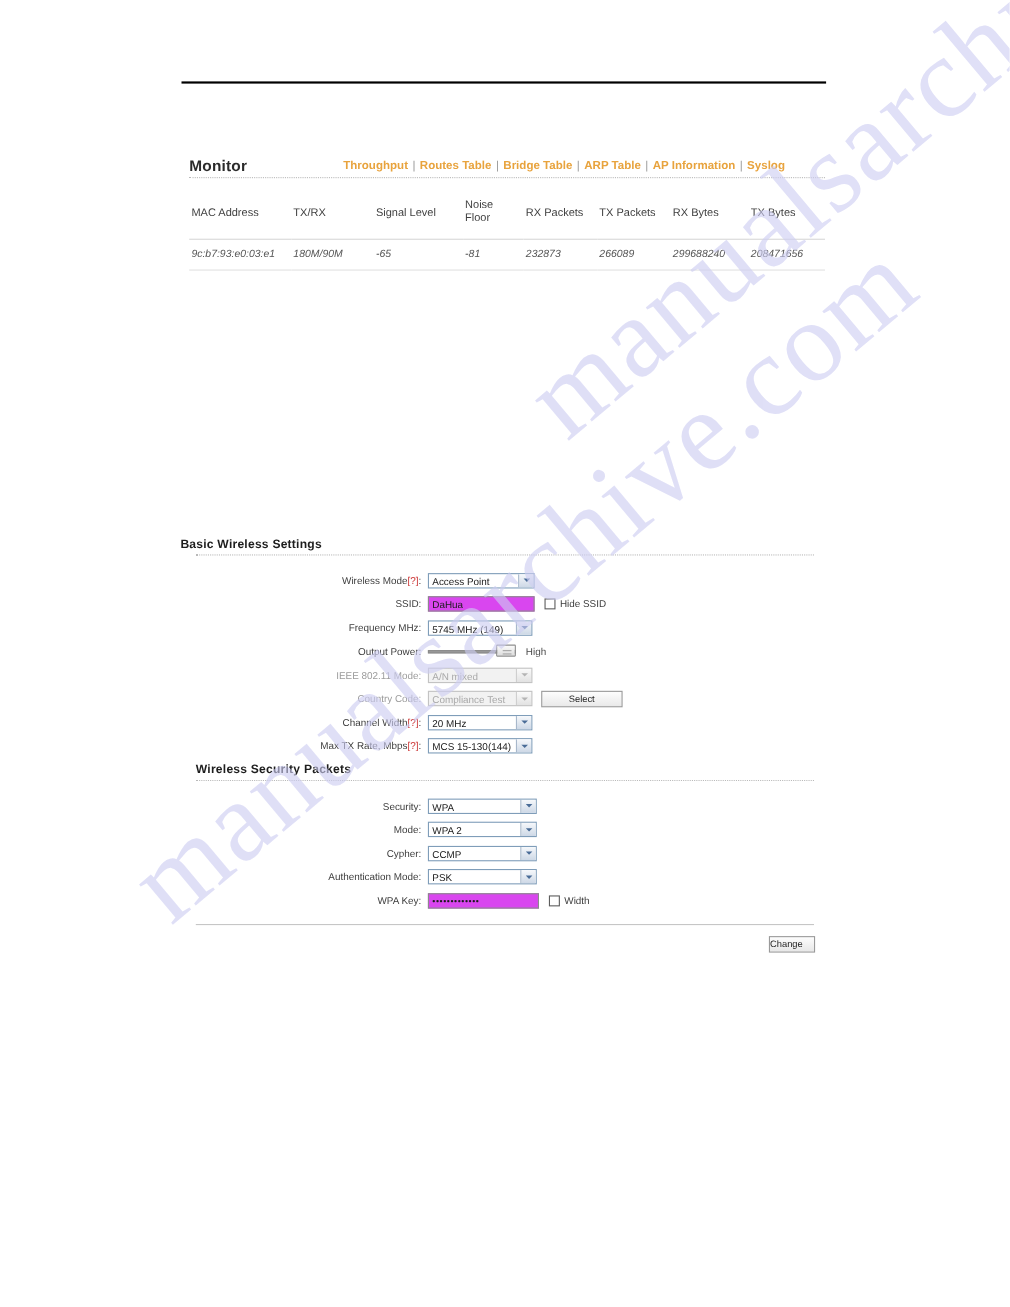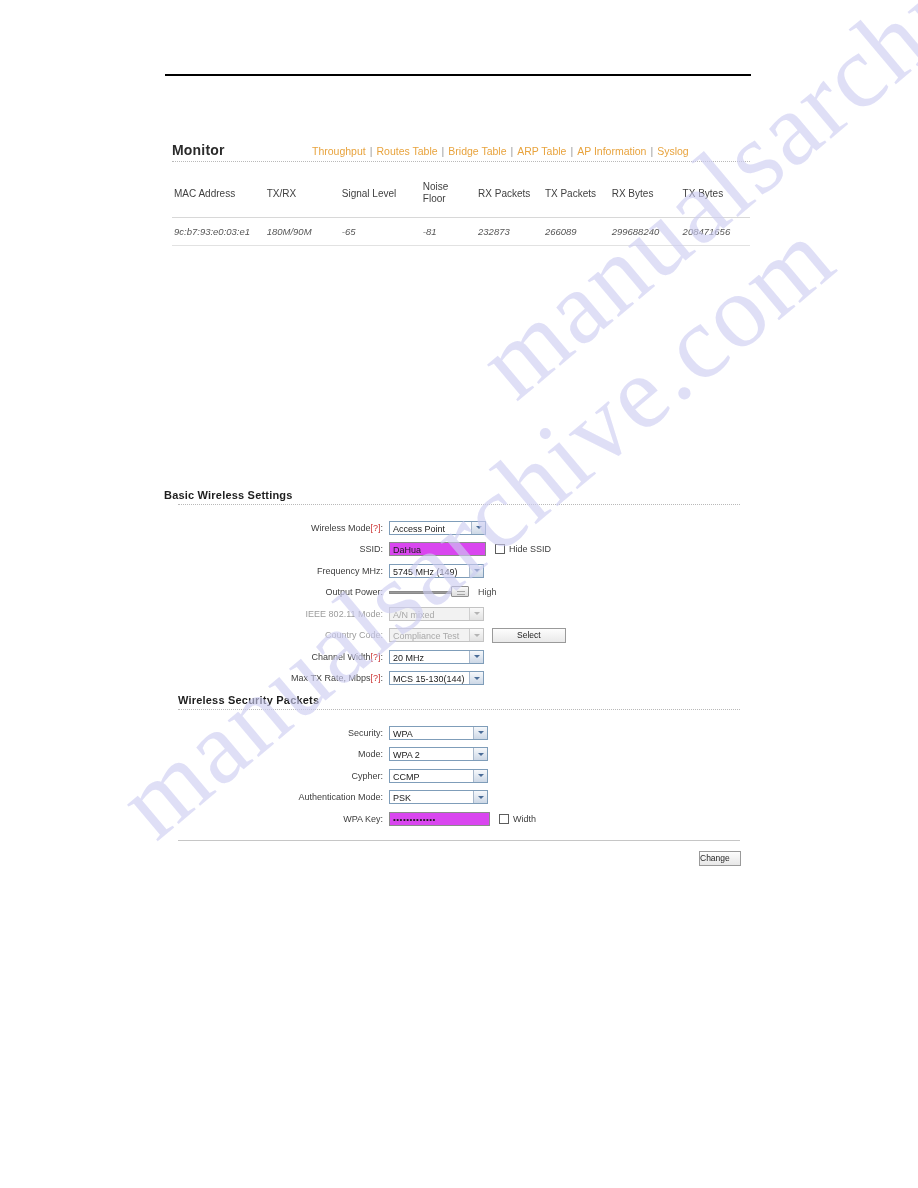--- a/index.html
+++ b/index.html
@@ -81,21 +81,21 @@
   }
   .monitor-nav {
     position: absolute;
     left: 140px; top: 3px;
     font-size: 10.5px;
     white-space: nowrap;
   }
   .monitor-nav a {
     color: #e8a33d;
     text-decoration: none;
-    font-weight: normal;
+    font-weight: bold;
   }
   .monitor-nav .sep {
     color: #9b9b9b;
     margin: 0 4px;
     font-weight: normal;
   }
   .dotrule {
     position: absolute;
     left: 172px;
     width: 578px;

